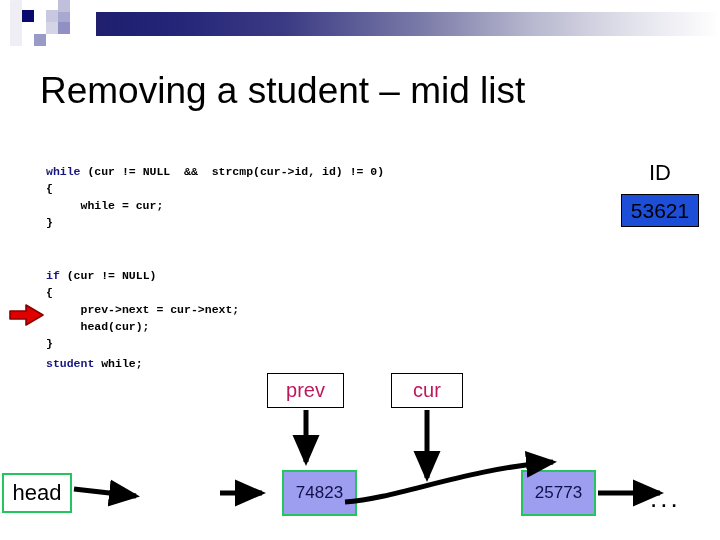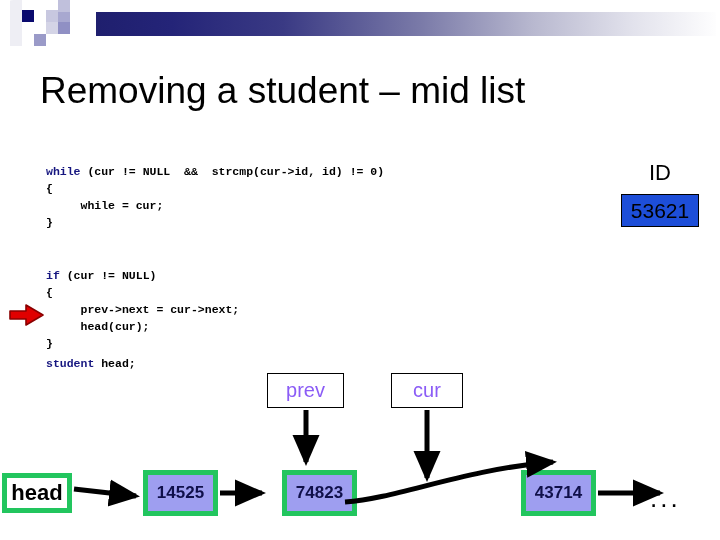--- a/index.html
+++ b/index.html
@@ -95,36 +95,35 @@
   
   .ptr-box {
     position: absolute;
     border: 1px solid #000000;
     background: #ffffff;
     box-sizing: border-box;
     display: flex;
     align-items: center;
     justify-content: center;
     font-size: 20px;
-    color: #8b5cf6;
+    color: #be185d;
   }
   #prev-box { left: 267px; top: 373px; width: 77px; height: 35px; }
   #cur-box  { left: 391px; top: 373px; width: 72px; height: 35px; }
 
   
   .node {
     position: absolute;
     box-sizing: border-box;
-    border: 5px solid #22c55e;
+    border: 2px solid #22c55e;
     display: flex;
     align-items: center;
     justify-content: center;
     font-size: 17px;
     color: #10104a;
-    font-weight: bold;
   }
   .node.purple { background: #9e9ef0; }
   .node.white  { background: #ffffff; color: #000000; font-size: 22px; }
 
   #node-head  { left: 2px;   top: 473px; width: 70px;  height: 40px; }
   #node-14525 { left: 143px; top: 470px; width: 75px;  height: 46px; }
   #node-74823 { left: 282px; top: 470px; width: 75px;  height: 46px; }
   #node-25773 { left: 521px; top: 470px; width: 75px;  height: 46px; }
 
   #ellipsis {
@@ -163,37 +162,36 @@
       <div class="deco-sq" style="left: 34px; top: 34px; width: 12px; height: 12px; background: rgb(154, 154, 200);"></div>
       <div class="deco-sq" style="left: 10px; top: 0px; width: 12px; height: 46px; background: rgb(238, 238, 244);"></div>
     </div>
 
   <div id="page-title">Removing a student – mid list</div>
 
   <div class="code" id="code-block-1" style="left:46px; top:163px;"><div><span class="kw">while</span><span> (cur != NULL  &amp;&amp;  strcmp(cur-&gt;id, id) != 0)</span></div><div><span>{</span></div><div><span>     while = cur;</span></div><div><span>}</span></div></div>
 
   <div class="code" id="code-block-2" style="left:46px; top:267px;"><div><span class="kw">if</span><span> (cur != NULL)</span></div><div><span>{</span></div><div><span>     prev-&gt;next = cur-&gt;next;</span></div><div><span>     head(cur);</span></div><div><span>}</span></div></div>
 
-  <div class="code" id="code-block-3" style="left:46px; top:355px;"><div><span class="kw">student</span><span> head;</span></div></div>
+  <div class="code" id="code-block-3" style="left:46px; top:355px;"><div><span class="kw">student</span><span> while;</span></div></div>
 
   <svg id="red-arrow" viewBox="0 0 38 24">
     <polygon points="2,8 18,8 18,2 35,12 18,22 18,16 2,16" fill="#e00000" stroke="#8a0000" stroke-width="1.6" stroke-linejoin="round"></polygon>
   </svg>
 
   <div id="id-label">ID</div>
   <div id="id-box">53621</div>
 
   <div class="ptr-box" id="prev-box">prev</div>
   <div class="ptr-box" id="cur-box">cur</div>
 
   <div class="node white" id="node-head">head</div>
 
-  <div class="node purple" id="node-14525">14525</div>
   <div class="node purple" id="node-74823">74823</div>
-  <div class="node purple" id="node-25773">43714</div>
+  <div class="node purple" id="node-25773">25773</div>
 
   <div id="ellipsis">...</div>
 
   <svg class="ovl" viewBox="0 0 720 540">
     <defs>
       <marker id="ah" markerWidth="7" markerHeight="7" refX="5.4" refY="3.1" orient="auto" markerUnits="strokeWidth">
         <path d="M0,0.4 L6.2,3.1 L0,5.8 z" fill="#000000"></path>
       </marker>
     </defs>
 

